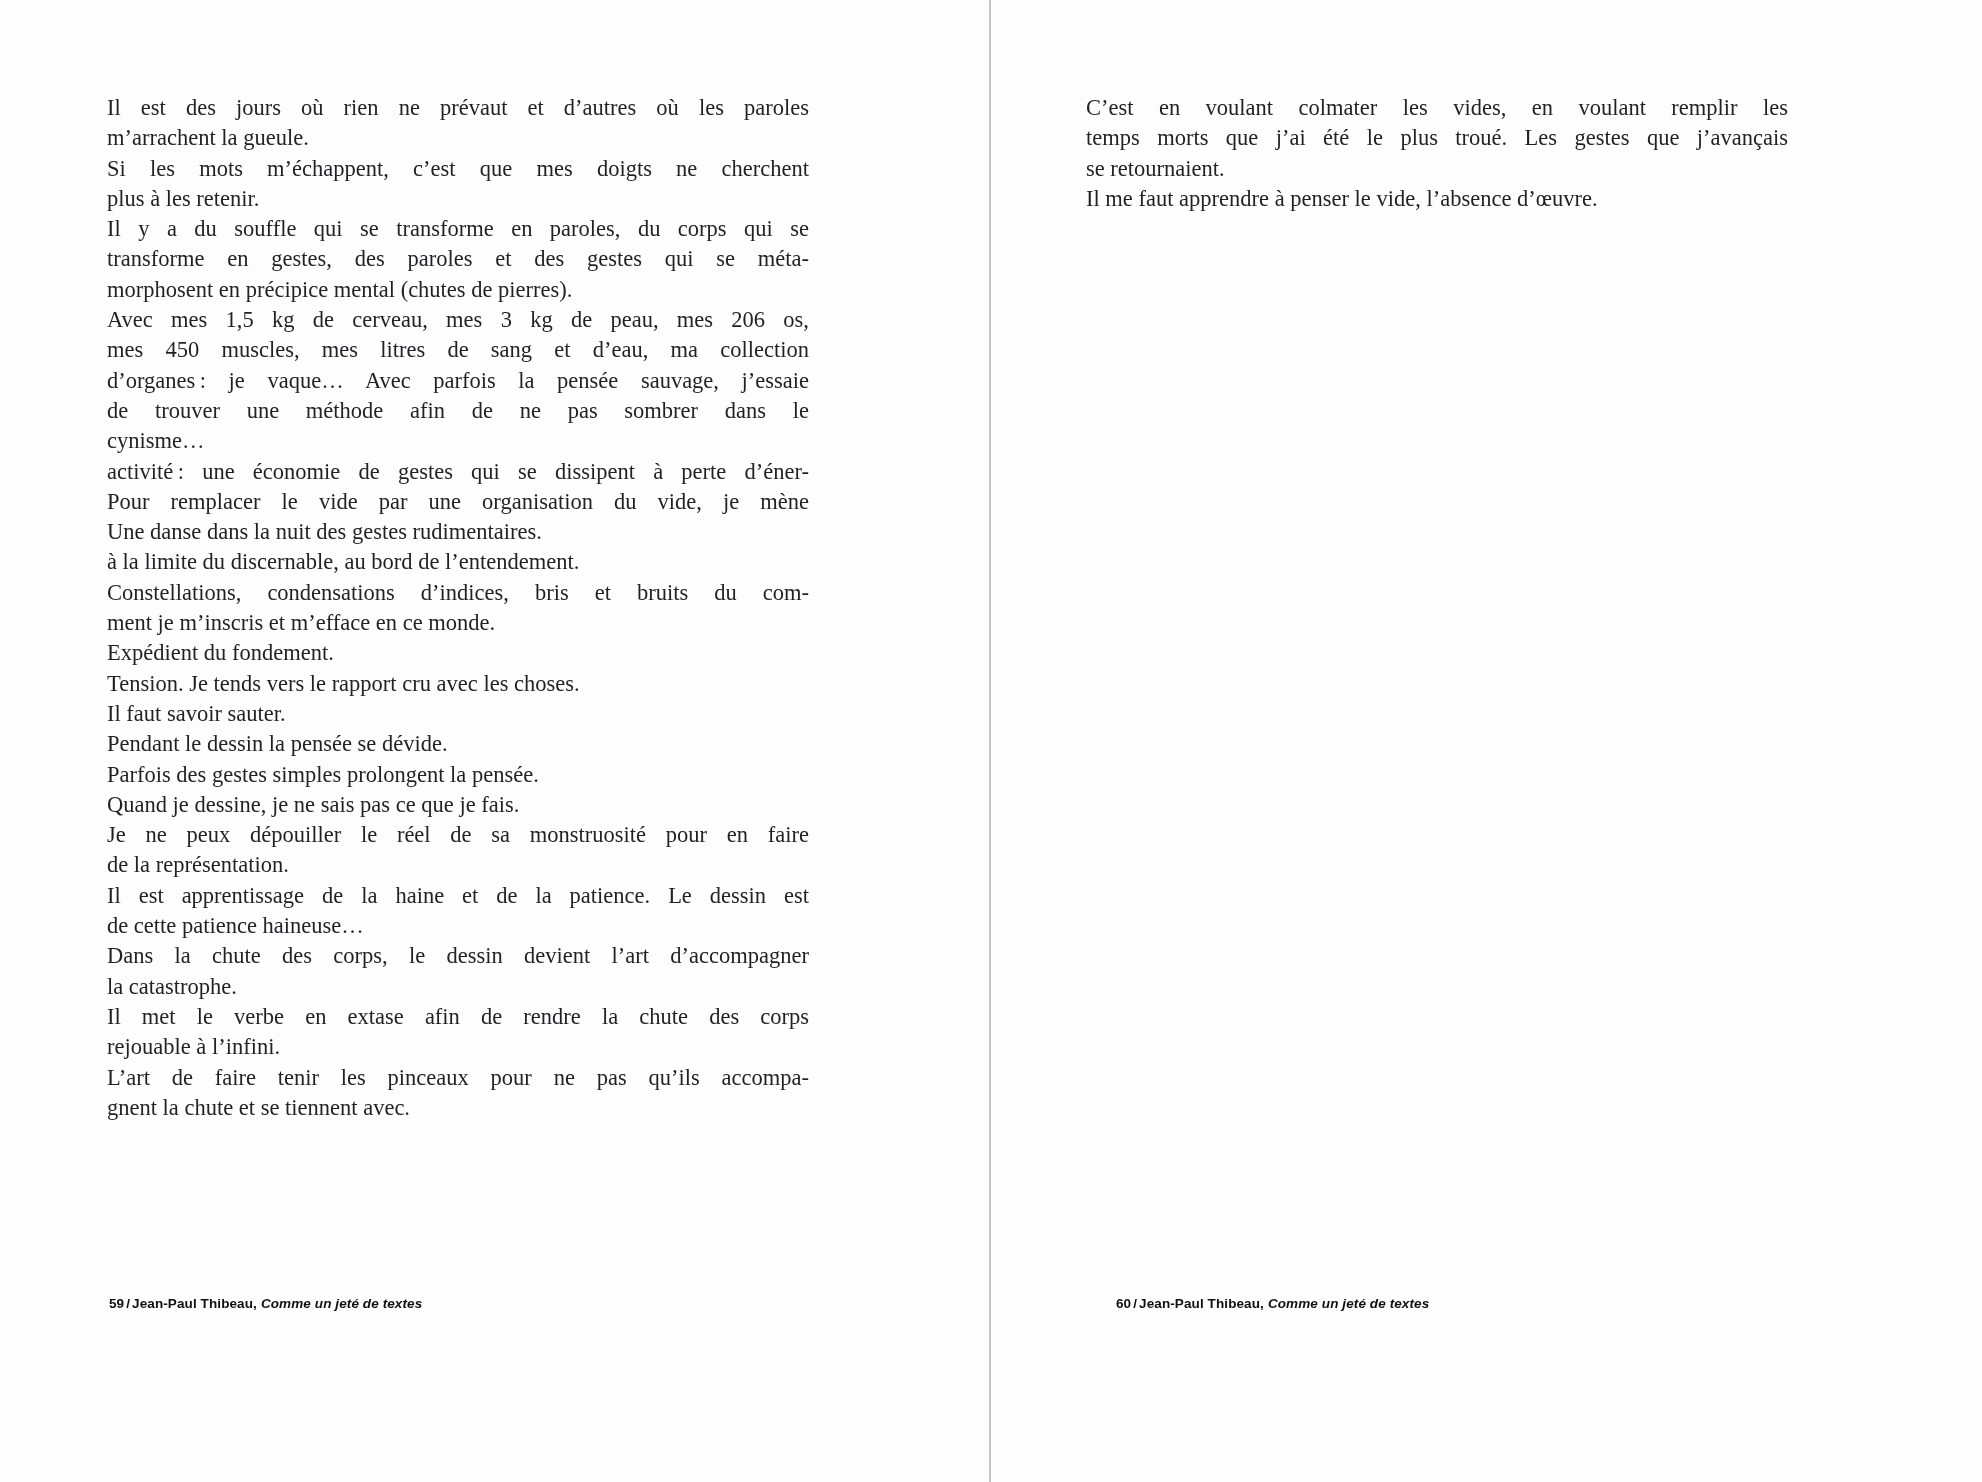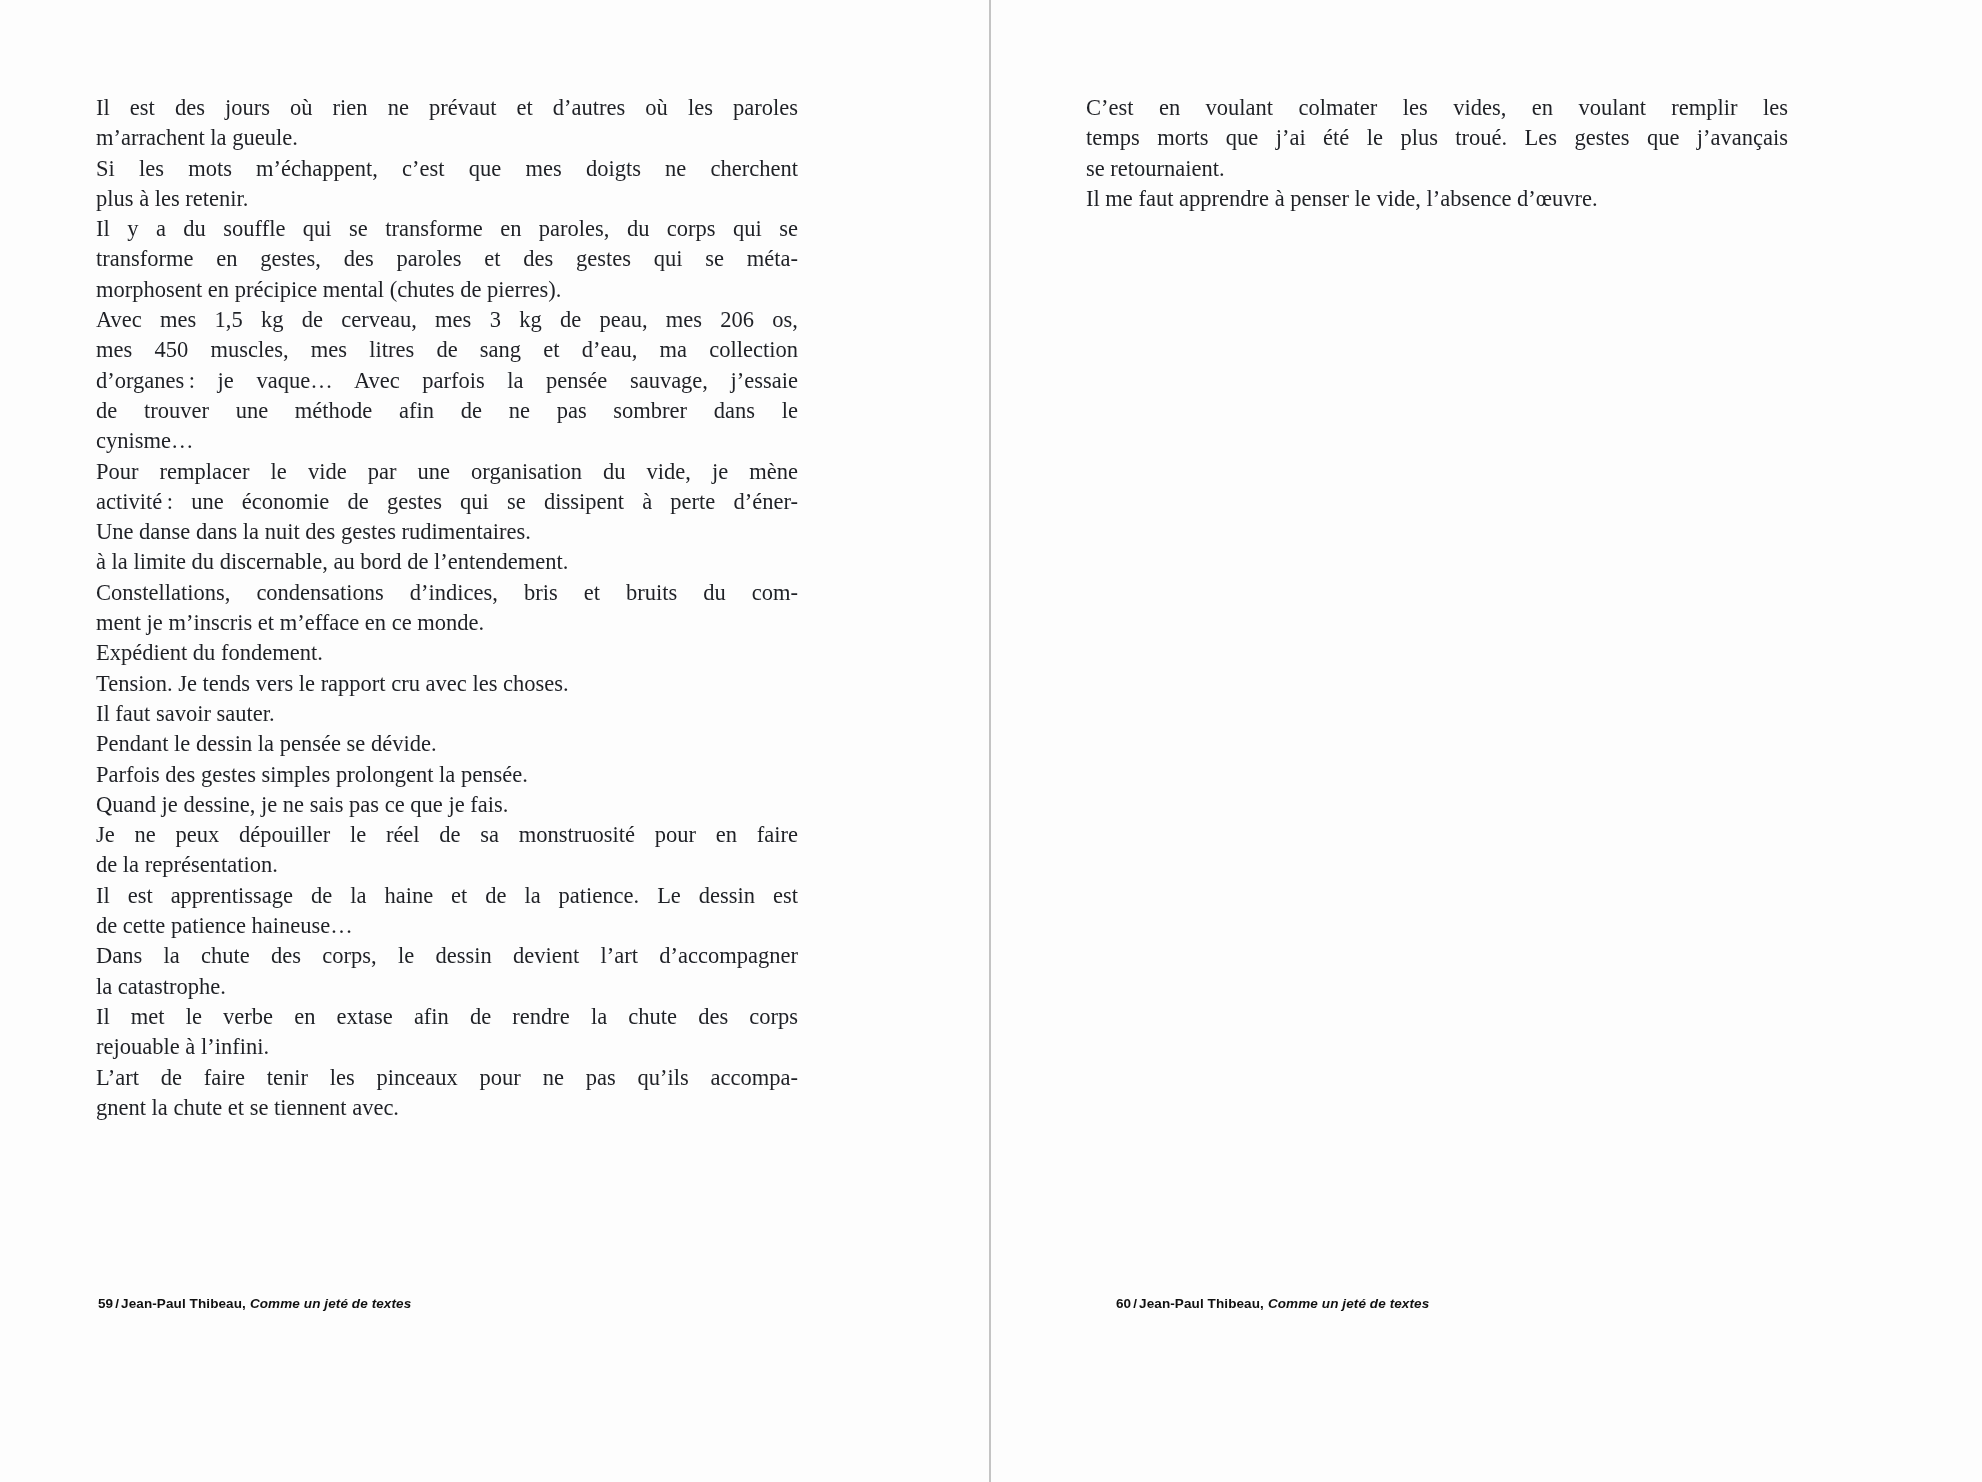--- a/index.html
+++ b/index.html
@@ -22,21 +22,21 @@
     width: 2px;
     height: 100%;
     background: #c4c4c4;
   }
   .page {
     position: absolute;
     top: 0;
     width: 991px;
     height: 1482px;
   }
-  .page.left  { left: 6px; }
+  .page.left  { left: 17px; }
   .page.right { left: 991px; }
   .textblock {
     position: absolute;
     top: 93px;
     width: 702px;
     font-size: 22.5px;
     line-height: 30.3px;
     color: #1f2126;
   }
   .page.left  .textblock { left: 90px; }
@@ -77,22 +77,22 @@
         <div class="line just">Si les mots m’échappent, c’est que mes doigts ne cherchent</div>
         <div class="line">plus à les retenir.</div>
         <div class="line just">Il y a du souffle qui se transforme en paroles, du corps qui se</div>
         <div class="line just">transforme en gestes, des paroles et des gestes qui se méta-</div>
         <div class="line">morphosent en précipice mental (chutes de pierres).</div>
         <div class="line just">Avec mes 1,5 kg de cerveau, mes 3 kg de peau, mes 206 os,</div>
         <div class="line just">mes 450 muscles, mes litres de sang et d’eau, ma collection</div>
         <div class="line just">d’organes : je vaque… Avec parfois la pensée sauvage, j’essaie</div>
         <div class="line just">de trouver une méthode afin de ne pas sombrer dans le</div>
         <div class="line">cynisme…</div>
+        <div class="line just">activité : une économie de gestes qui se dissipent à perte d’éner-</div>
         <div class="line just">Pour remplacer le vide par une organisation du vide, je mène</div>
-        <div class="line just">activité : une économie de gestes qui se dissipent à perte d’éner-</div>
         <div class="line">Une danse dans la nuit des gestes rudimentaires.</div>
         <div class="line">à la limite du discernable, au bord de l’entendement.</div>
         <div class="line just">Constellations, condensations d’indices, bris et bruits du com-</div>
         <div class="line">ment je m’inscris et m’efface en ce monde.</div>
         <div class="line">Expédient du fondement.</div>
         <div class="line">Tension. Je tends vers le rapport cru avec les choses.</div>
         <div class="line">Il faut savoir sauter.</div>
         <div class="line">Pendant le dessin la pensée se dévide.</div>
         <div class="line">Parfois des gestes simples prolongent la pensée.</div>
         <div class="line">Quand je dessine, je ne sais pas ce que je fais.</div>

